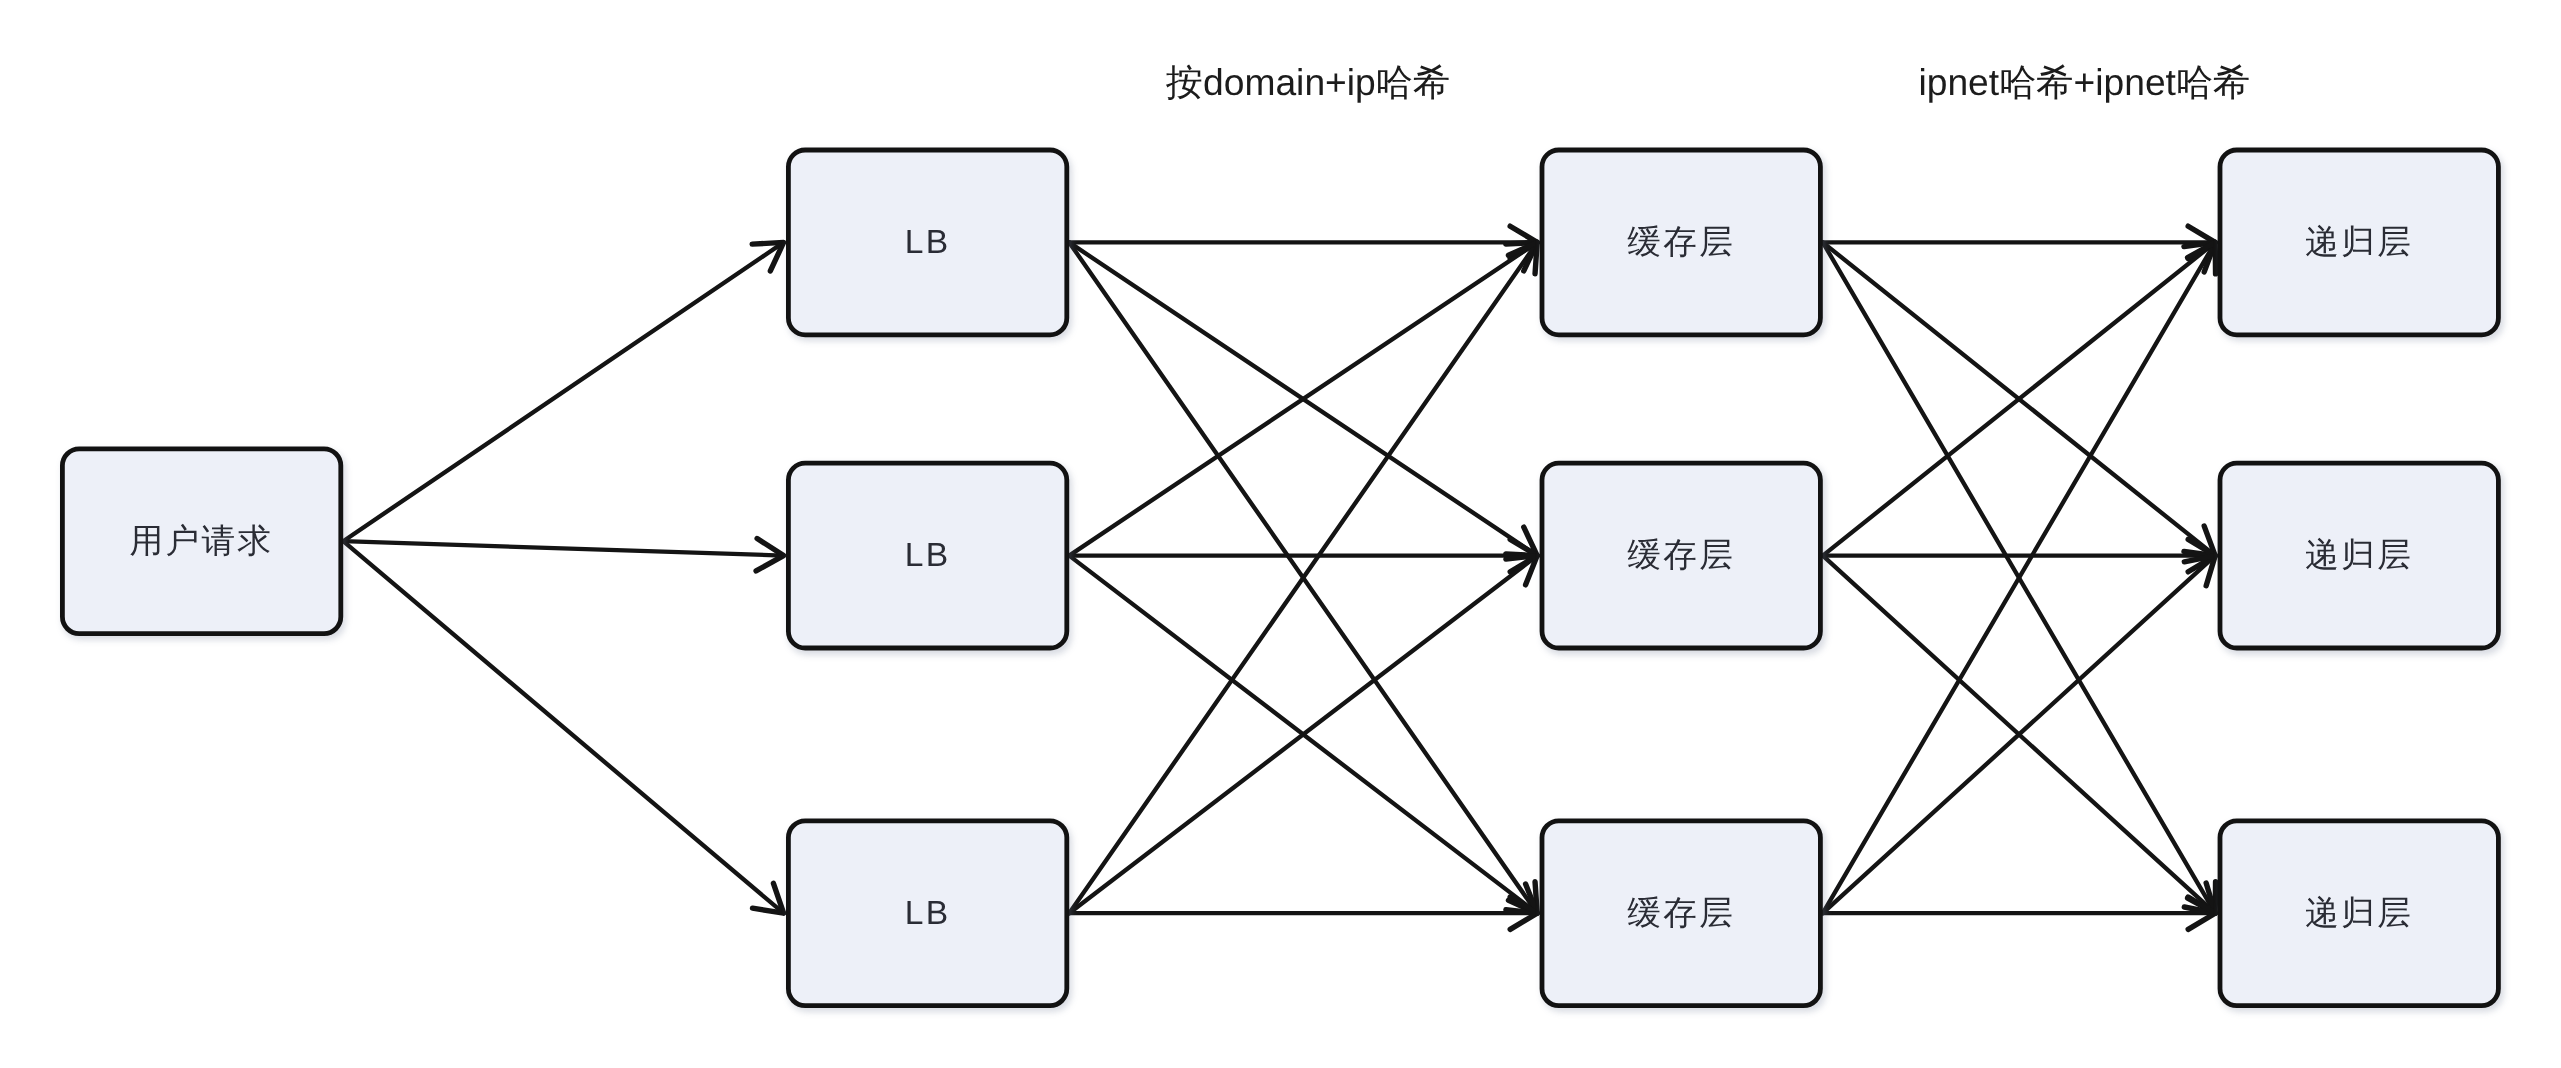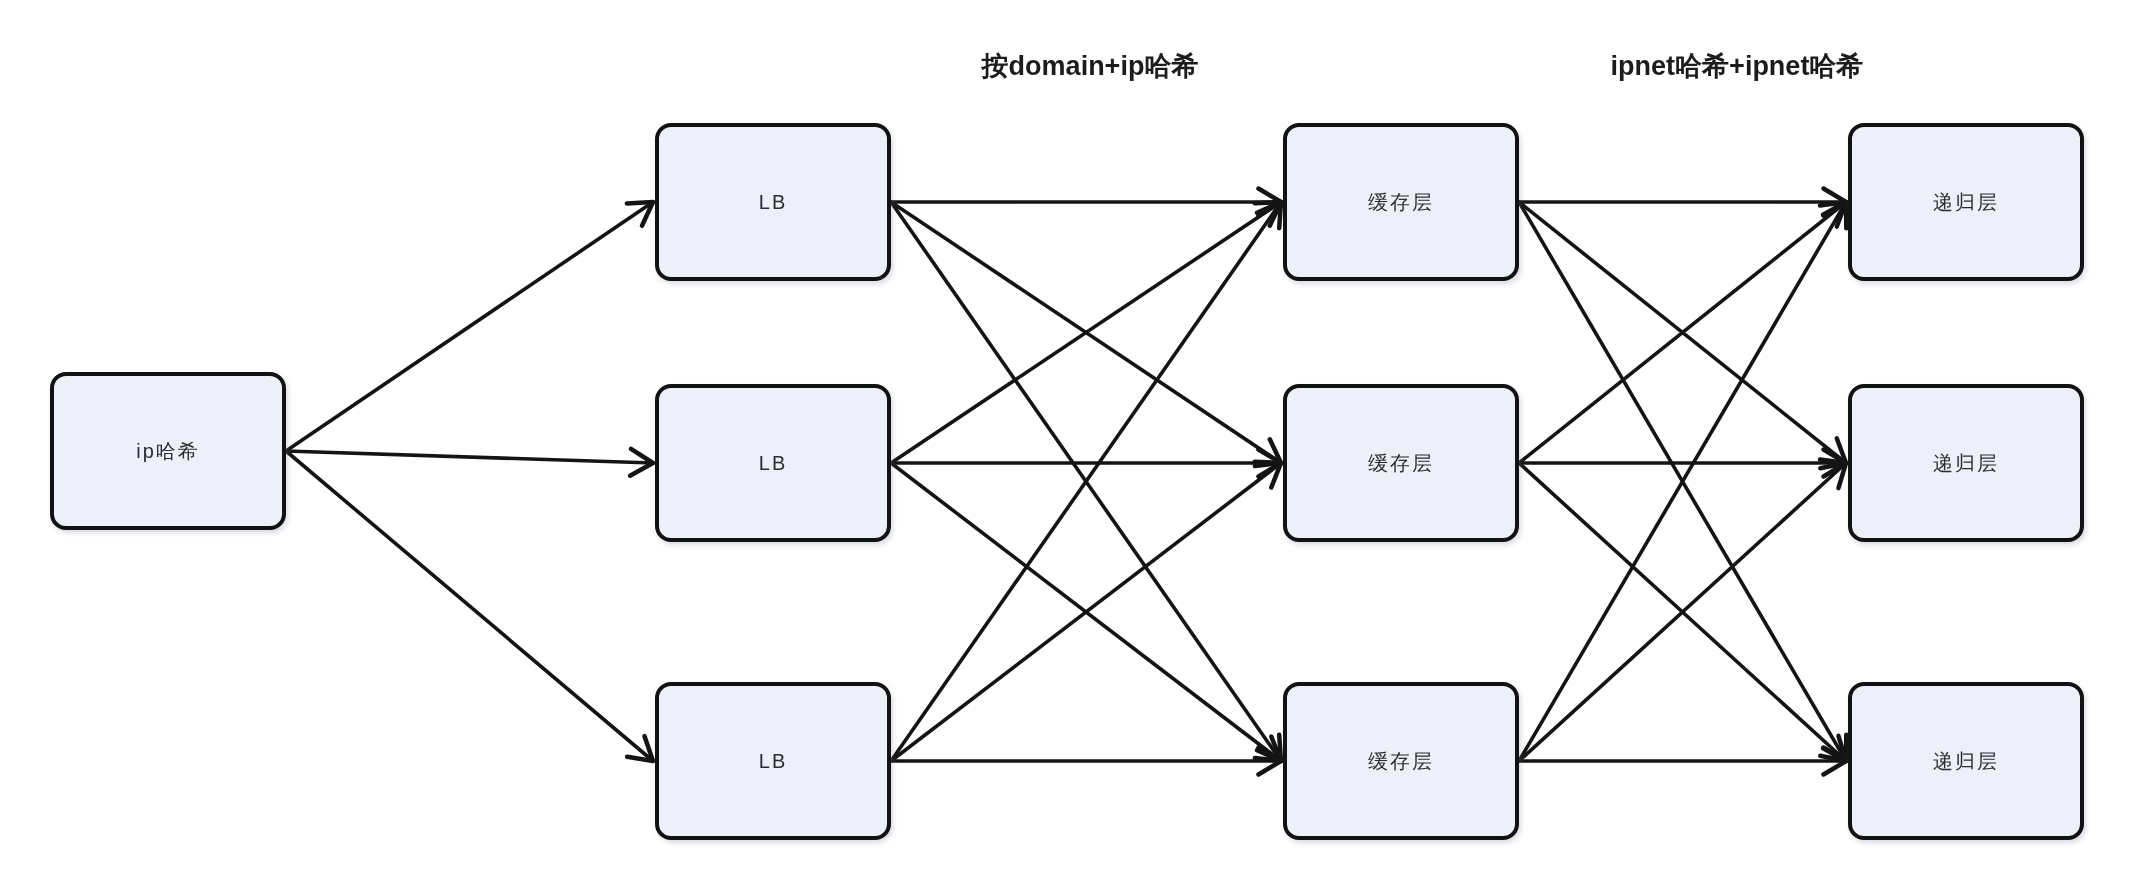--- a/index.html
+++ b/index.html
@@ -42,32 +42,31 @@
     height: 158px;
     background: var(--node-fill);
     border: 4px solid var(--node-border);
     border-radius: 16px;
     display: flex;
     align-items: center;
     justify-content: center;
     box-shadow: 2px 3px 5px rgba(120, 130, 155, 0.28);
   }
   .node .node-label {
-    font-size: 20px;
+    font-size: 28px;
     color: var(--node-text);
     letter-spacing: 2px;
     white-space: nowrap;
   }
   .hash-label {
     position: absolute;
     transform: translateX(-50%);
-    font-size: 27px;
+    font-size: 31px;
     color: var(--label-text);
     white-space: nowrap;
-    font-weight: bold;
   }
 </style>
 </head>
 <body>
 
 <div class="canvas">
 
   <svg class="edges-layer" viewBox="0 0 2134 890" xmlns="http://www.w3.org/2000/svg">
     <defs>
       <marker id="arrowhead" viewBox="0 0 12 12" refX="10" refY="6" markerWidth="10" markerHeight="10" orient="auto-start-reverse" markerUnits="strokeWidth">
@@ -95,21 +94,21 @@
       <line x1="1519" y1="761" x2="1846" y2="202" marker-end="url(#arrowhead)"></line>
       <line x1="1519" y1="761" x2="1846" y2="463" marker-end="url(#arrowhead)"></line>
       <line x1="1519" y1="761" x2="1846" y2="761" marker-end="url(#arrowhead)"></line>
     </svg>
 
   <div class="hash-label" style="left:1090px; top:48px;">按domain+ip哈希</div>
 
   <div class="hash-label" style="left:1737px; top:48px;">ipnet哈希+ipnet哈希</div>
 
   <div class="node" style="left:50px; top:372px;">
-    <span class="node-label">ip哈希</span>
+    <span class="node-label">用户请求</span>
   </div>
 
   <div class="node" style="left:655px; top:123px;">
     <span class="node-label">LB</span>
   </div>
 
   <div class="node" style="left:655px; top:384px;">
     <span class="node-label">LB</span>
   </div>
 

